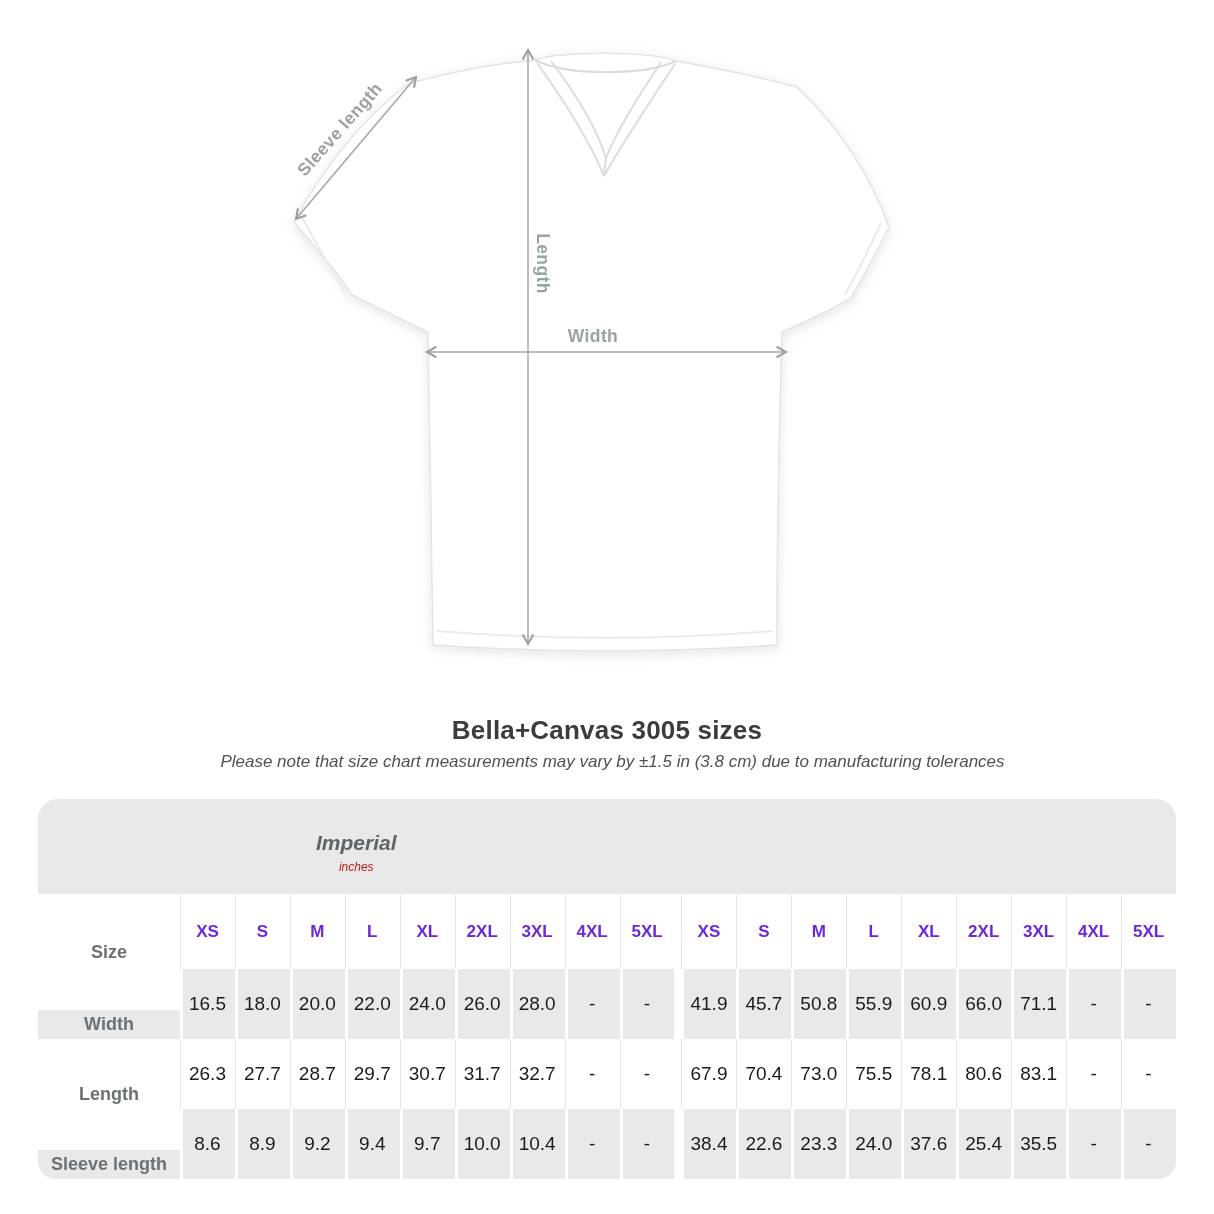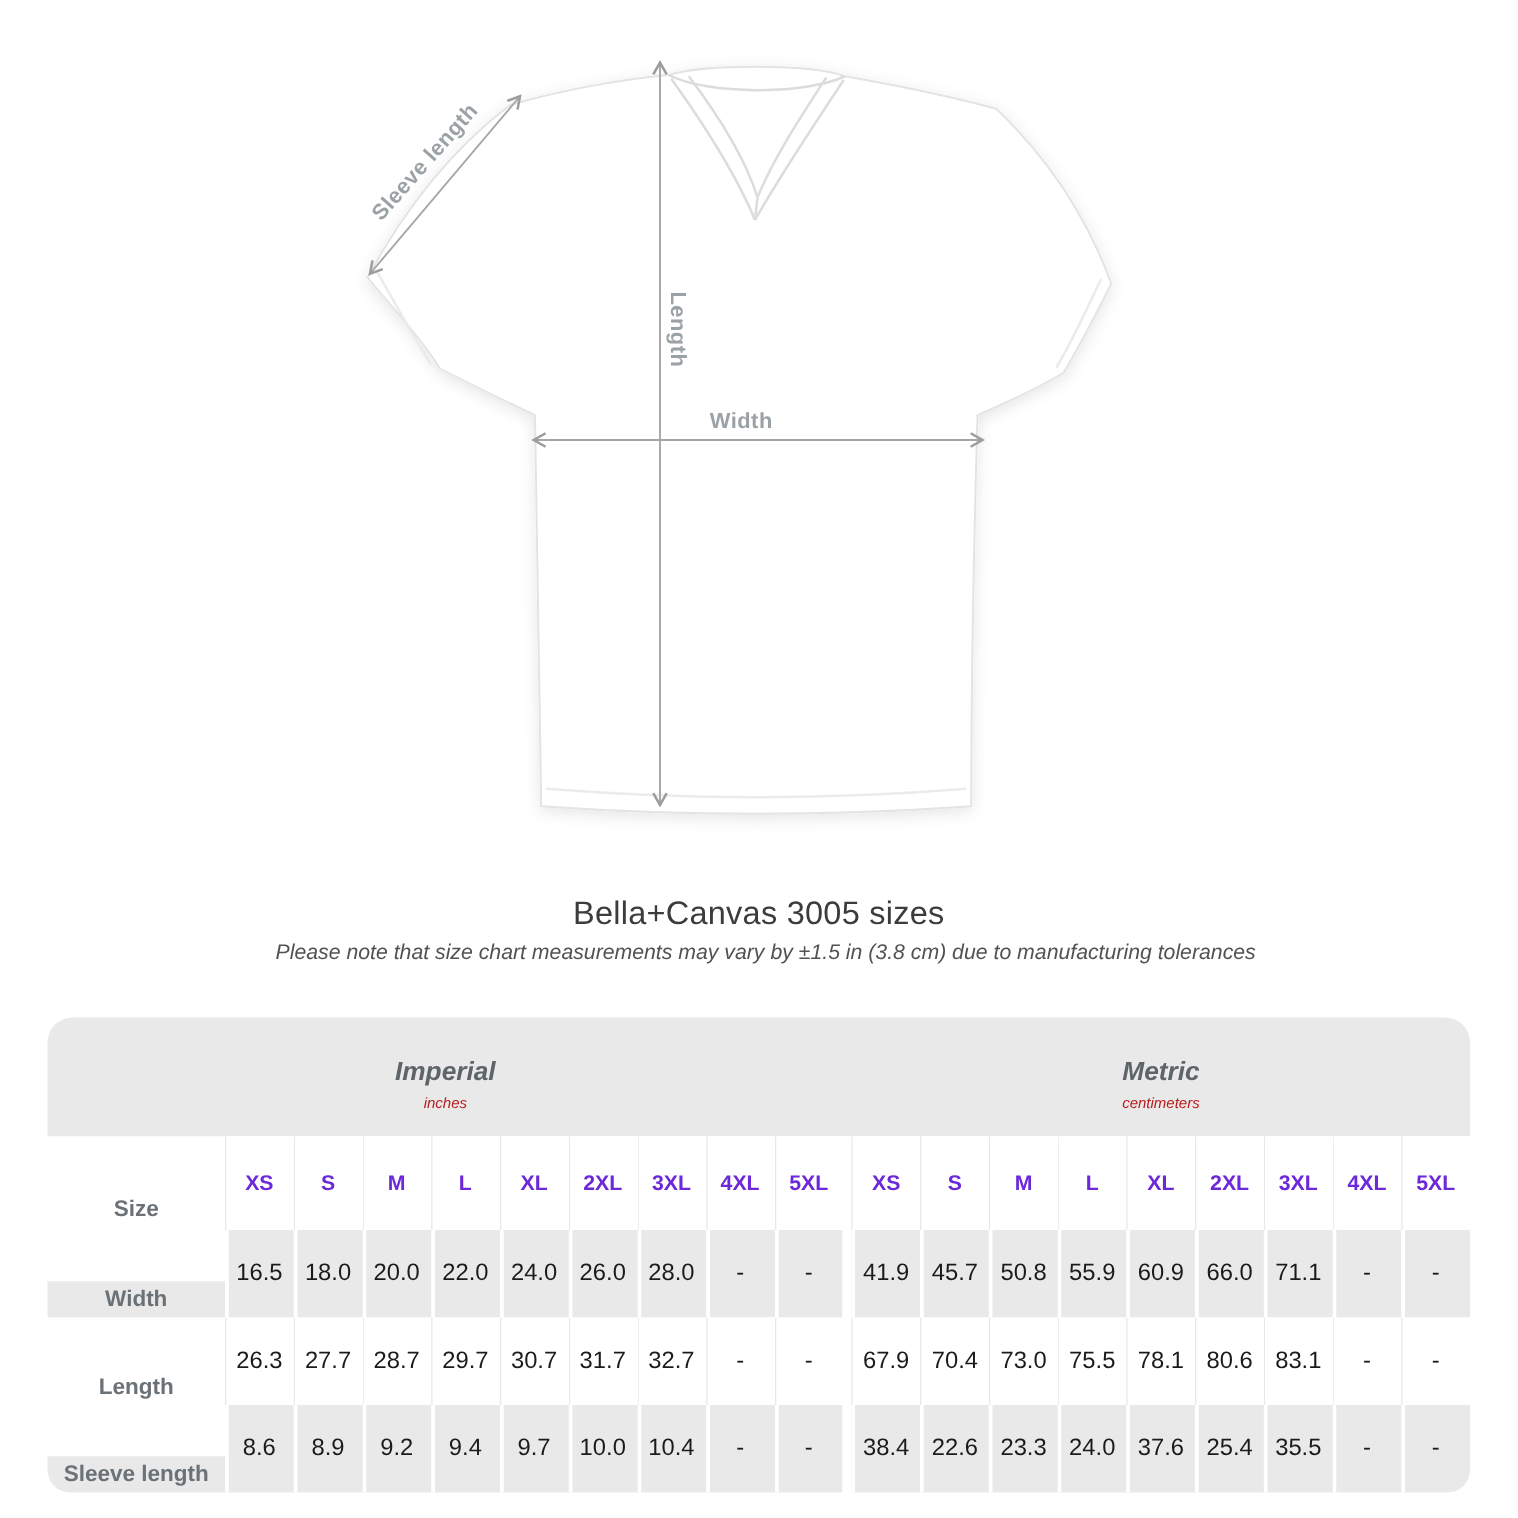--- a/index.html
+++ b/index.html
@@ -21,24 +21,24 @@
     position:absolute; font-weight:700; font-size:17.5px;
     color:#9ba2a6; letter-spacing:.4px; text-align:center;
   }
   .ann-sleeve { left:250px; top:119px; width:180px; transform:rotate(-48.5deg); }
   .ann-length { left:502px; top:253px; width:80px;  transform:rotate(90deg); }
   .ann-width  { left:543px; top:326px; width:100px; }
 
   
   .page-title {
     margin:20px 0 6px; text-align:center;
-    font-size:26px; font-weight:400; color:#3c3c3c; letter-spacing:.2px;
+    font-size:26px; font-weight:700; color:#3c3c3c; letter-spacing:.2px;
   }
   .page-subtitle {
-    margin:0 0 42px; text-align:center;
+    margin:0 0 27px; text-align:center;
     font-size:17px; font-style:italic; color:#525252;padding-left:11px;
   }
 
   
   .size-table { width:1138px; margin:0 auto; }
   .band, .row {
     display:grid;
     grid-template-columns:142px repeat(9,1fr) 7px repeat(9,1fr);
   }
   .band {
@@ -130,24 +130,20 @@
 
   <h1 class="page-title">Bella+Canvas 3005 sizes</h1>
   <p class="page-subtitle">Please note that size chart measurements may vary by ±1.5 in (3.8 cm) due to manufacturing tolerances</p>
 
   <div class="size-table">
     <div class="band">
       <div class="band-half band-left">
         <div class="band-title">Imperial</div>
         <div class="band-sub">inches</div>
       </div>
-      <div class="band-half band-right">
-        <div class="band-title">Metric</div>
-        <div class="band-sub">centimeters</div>
-      </div>
     </div>
     <div id="chart-rows">
         <div class="row size-row plain">
           <div class="cell lab">Size</div>
           <div class="cell head">XS</div>
           <div class="cell head">S</div>
           <div class="cell head">M</div>
           <div class="cell head">L</div>
           <div class="cell head">XL</div>
           <div class="cell head">2XL</div>

